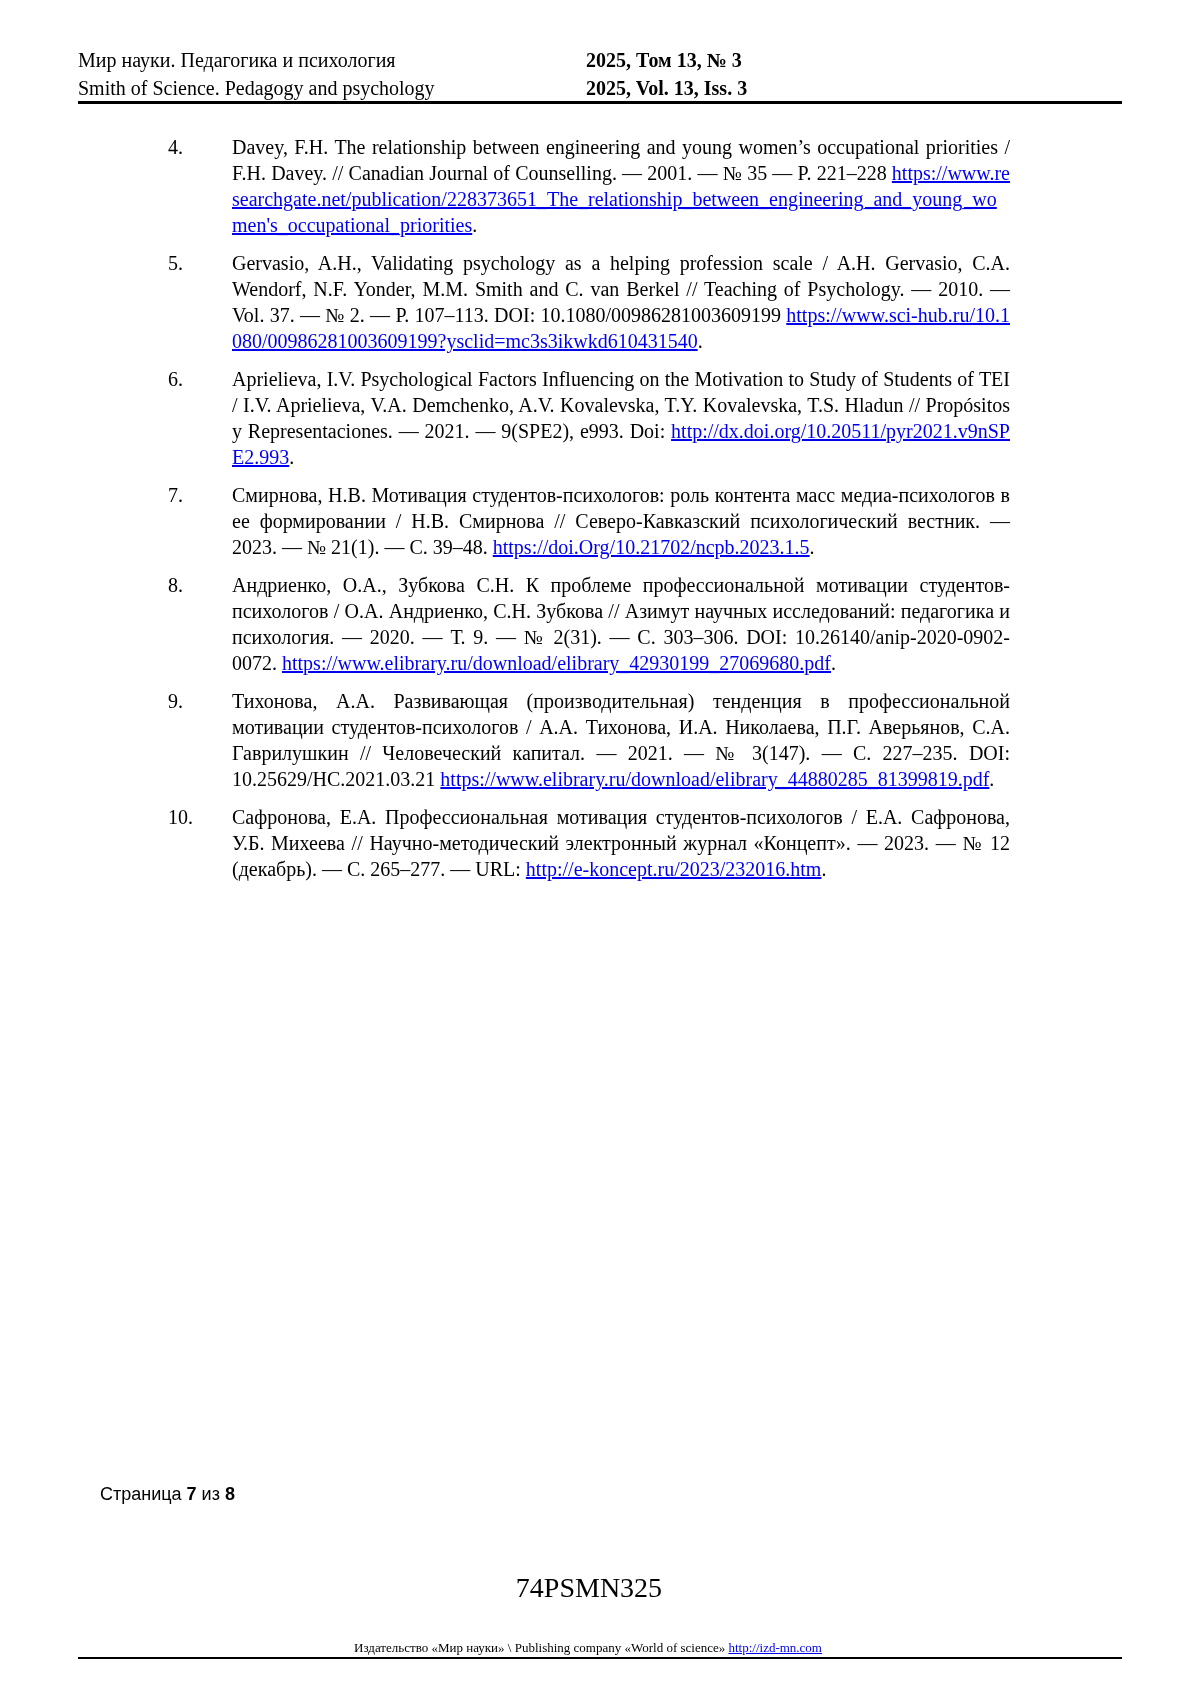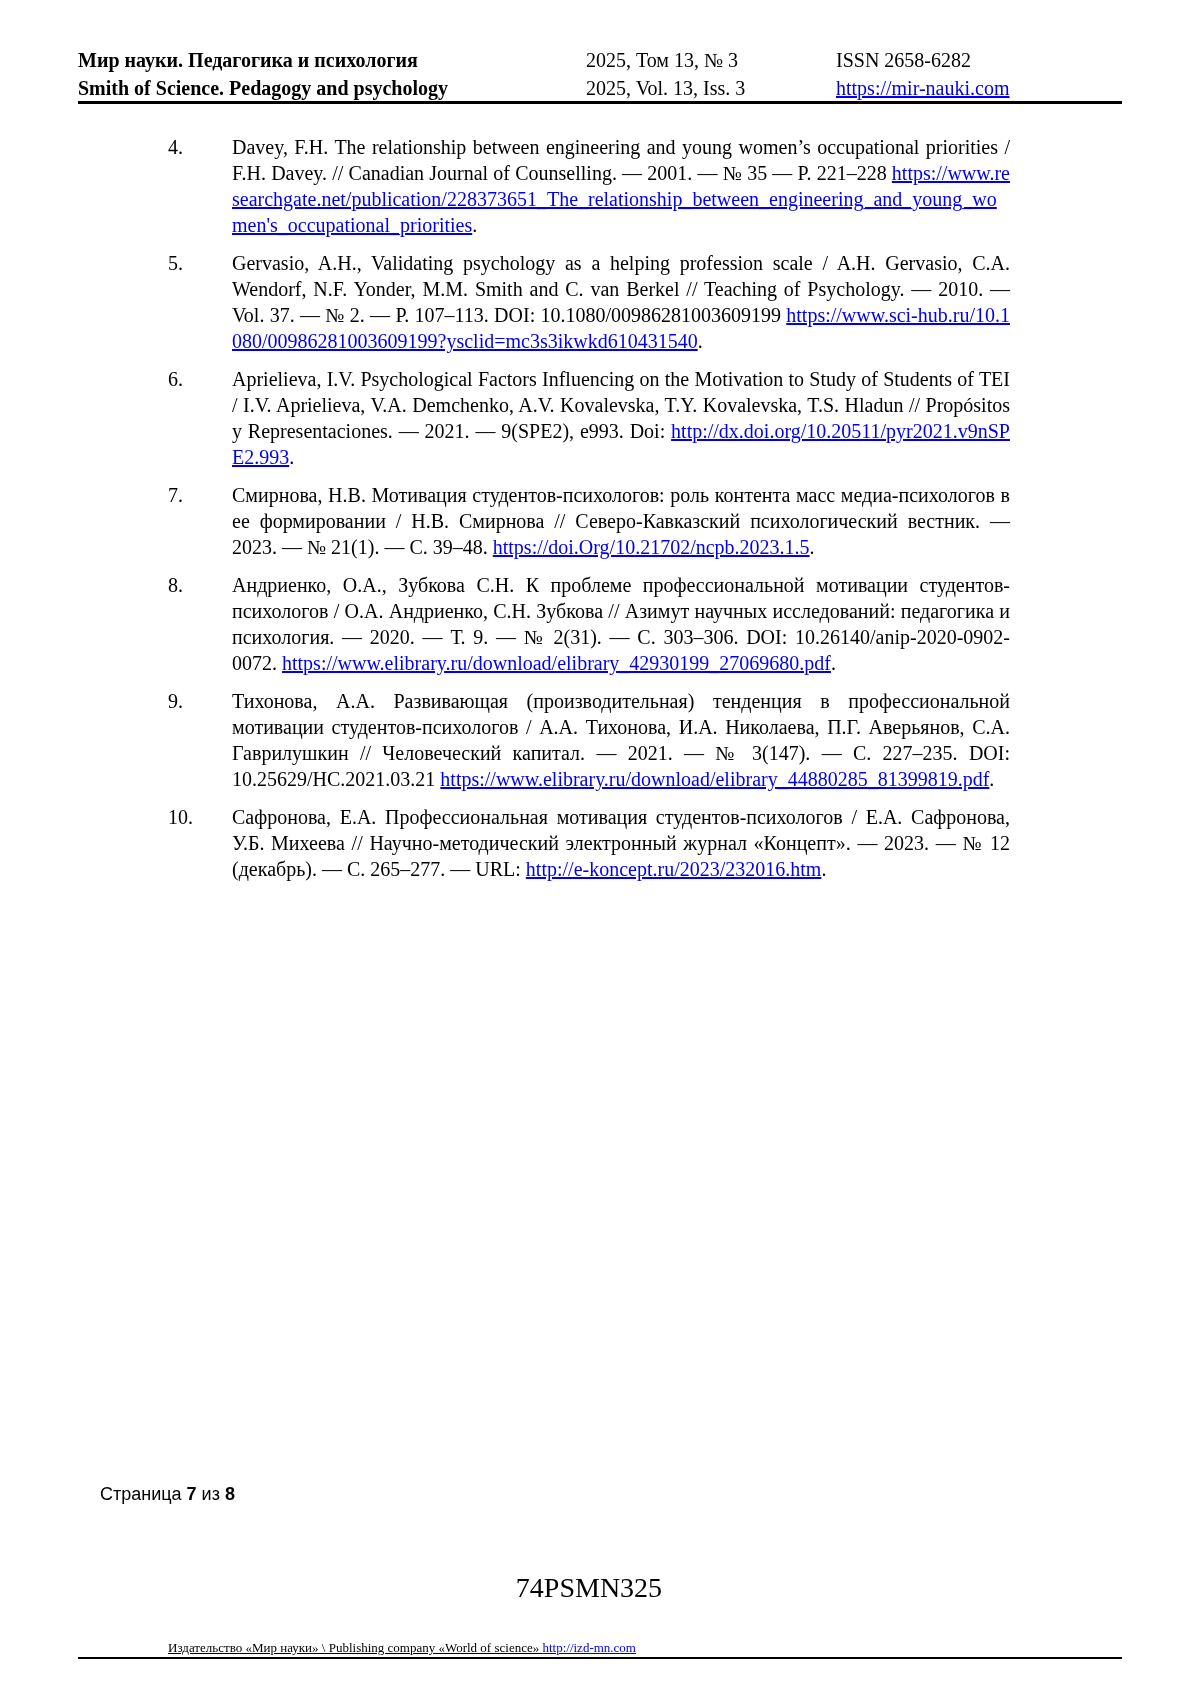--- a/index.html
+++ b/index.html
@@ -13,22 +13,22 @@
     font-family: "Liberation Serif", serif;
     overflow: hidden;
   }
   .header {
     position: absolute;
     top: 46px; left: 78px; width: 1044px;
     display: flex;
     font-size: 20px;
     line-height: 28px;
   }
-  .h-left  { width: 508px; font-weight: bold; }
-  .h-mid   { width: 250px; }
+  .h-left  { width: 508px; font-weight: normal; }
+  .h-mid   { width: 250px; font-weight: bold; }
   .h-right { flex: 1; }
   .rule-top {
     position: absolute;
     top: 101px; left: 78px; width: 1044px; height: 3px;
     background: #000000;
   }
   a.link, .ref-body a {
     color: var(--link-color, #0000EE);
     text-decoration: underline;
   }
@@ -50,47 +50,42 @@
   }
   .article-id {
     position: absolute;
     left: 168px; top: 1572px; width: 842px;
     text-align: center;
     font-size: 28px;
   }
   .publisher {
     position: absolute;
     left: 168px; top: 1640px; width: 840px;
-    text-align: left;
+    text-align: center;
     font-size: 13px;
-    text-decoration: underline;
   }
   .rule-bottom {
     position: absolute;
     top: 1657px; left: 78px; width: 1044px; height: 2px;
     background: #000000;
   }
 </style>
 </head>
 <body>
 
 <div class="page">
 
   <div class="header">
     <div class="h-left">
       <div>Мир науки. Педагогика и психология</div>
       <div>Smith of Science. Pedagogy and psychology</div>
     </div>
     <div class="h-mid">
       <div>2025, Том 13, № 3</div>
       <div>2025, Vol. 13, Iss. 3</div>
-    </div>
-    <div class="h-right">
-      <div>ISSN 2658-6282</div>
-      <div><a href="#" class="link">https://mir-nauki.com</a></div>
     </div>
   </div>
 
   <div class="rule-top"></div>
 
   <div class="refs">
       <div class="ref-item">
         <div class="ref-num">4.</div>
         <div class="ref-body"><span>Davey, F.H. The relationship between engineering and young women’s occupational priorities / F.H. Davey. // Canadian Journal of Counselling. — 2001. — № 35 — P. 221–228 </span><a href="#">https://www.researchgate.net/publication/228373651_The_relationship_between_engineering_and_young_women's_occupational_priorities</a><span>.</span></div>
       </div>

